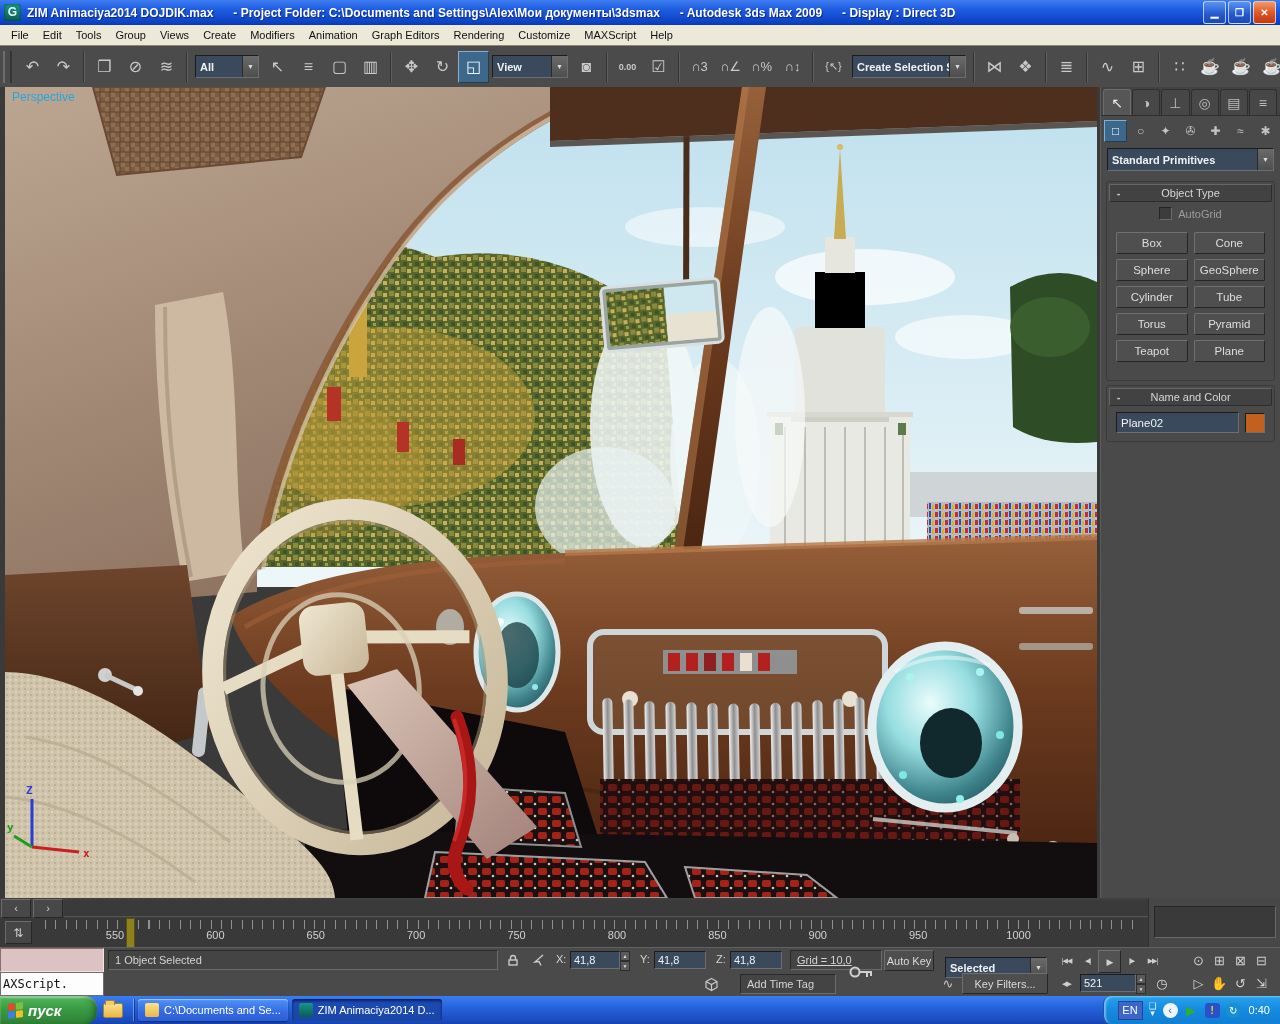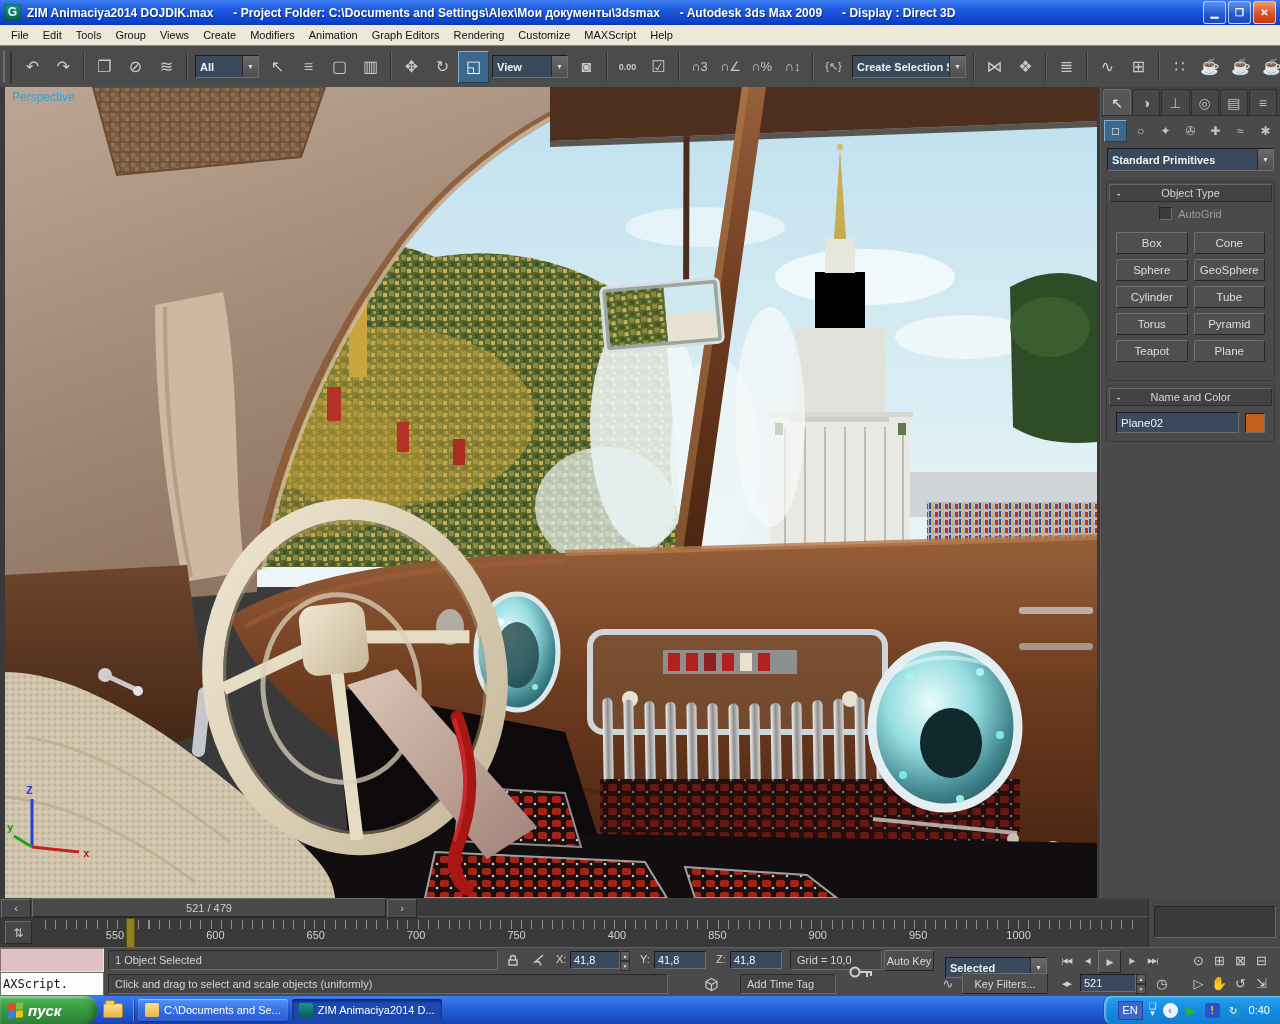--- a/index.html
+++ b/index.html
@@ -547,36 +547,35 @@
           <div class="name-field">Plane02</div>
           <div class="swatch" style="background: rgb(194, 97, 31);"></div>
         </div>
       </div>
       <div style="flex:1"></div>
     </div>
   </div>
 
   <div class="timerow">
     <div class="ts-arrow">‹</div>
-    <div class="ts-handle">521 / 479</div>
     <div class="ts-arrow">›</div>
     <div class="ts-groove"></div>
   </div>
 
   <div class="trackbar">
     <div class="mcurve">⇅</div>
     <div class="ticks"></div>
     <div class="tmarker"></div>
     <div class="tlabels">
         <div class="track-label">550</div>
         <div class="track-label">600</div>
         <div class="track-label">650</div>
         <div class="track-label">700</div>
         <div class="track-label">750</div>
-        <div class="track-label">400</div>
+        <div class="track-label">800</div>
         <div class="track-label">850</div>
         <div class="track-label">900</div>
         <div class="track-label">950</div>
         <div class="track-label">1000</div>
       </div>
   </div>
   <div class="corner">
       <div class="inset"></div>
     </div>
 
@@ -599,23 +598,22 @@
     <span class="sb" style="left:556px;top:5px;">X:</span>
     <div class="sb fieldbox" style="left:570px;top:3px;width:50px;height:18px;">41,8</div>
     <div class="sb spin" style="left:620px;top:3px;">
         <i>▲</i>
         <i>▼</i>
       </div>
     <span class="sb" style="left:640px;top:5px;">Y:</span>
     <div class="sb fieldbox" style="left:654px;top:3px;width:52px;height:18px;">41,8</div>
     <span class="sb" style="left:716px;top:5px;">Z:</span>
     <div class="sb fieldbox" style="left:730px;top:3px;width:52px;height:18px;">41,8</div>
-    <div class="sb sunkbox" style="left:790px;top:2px;width:92px;height:20px;">Grid = 10,0</div>
-
-    <div class="sb sunkbox" style="left:108px;top:26px;width:560px;height:20px;">Click and drag to select and scale objects (uniformly)</div>
+    <div class="sb sunkbox" style="left:790px;top:2px;width:92px;height:20px;text-decoration:underline;">Grid = 10,0</div>
+
     <div class="sb ico-btn" style="left:700px;top:26px;width:22px;height:20px;">
       <svg width="15" height="15">
           <path d="M7.5 1.5 L13 4.5 L13 10.5 L7.5 13.5 L2 10.5 L2 4.5 Z M2 4.5 L7.5 7.5 L13 4.5 M7.5 7.5 L7.5 13.5" fill="none" stroke="#c8c8c8" stroke-width="1.2"></path>
         </svg>
     </div>
     <div class="sb sunkbox" style="left:740px;top:26px;width:96px;height:20px;">Add Time Tag</div>
 
     <div class="sb ico-btn" style="left:845px;top:4px;width:32px;height:40px;">
       <svg width="28" height="22">
           <circle cx="8" cy="11" r="4.5" fill="none" stroke="#d0d0d0" stroke-width="2"></circle>

